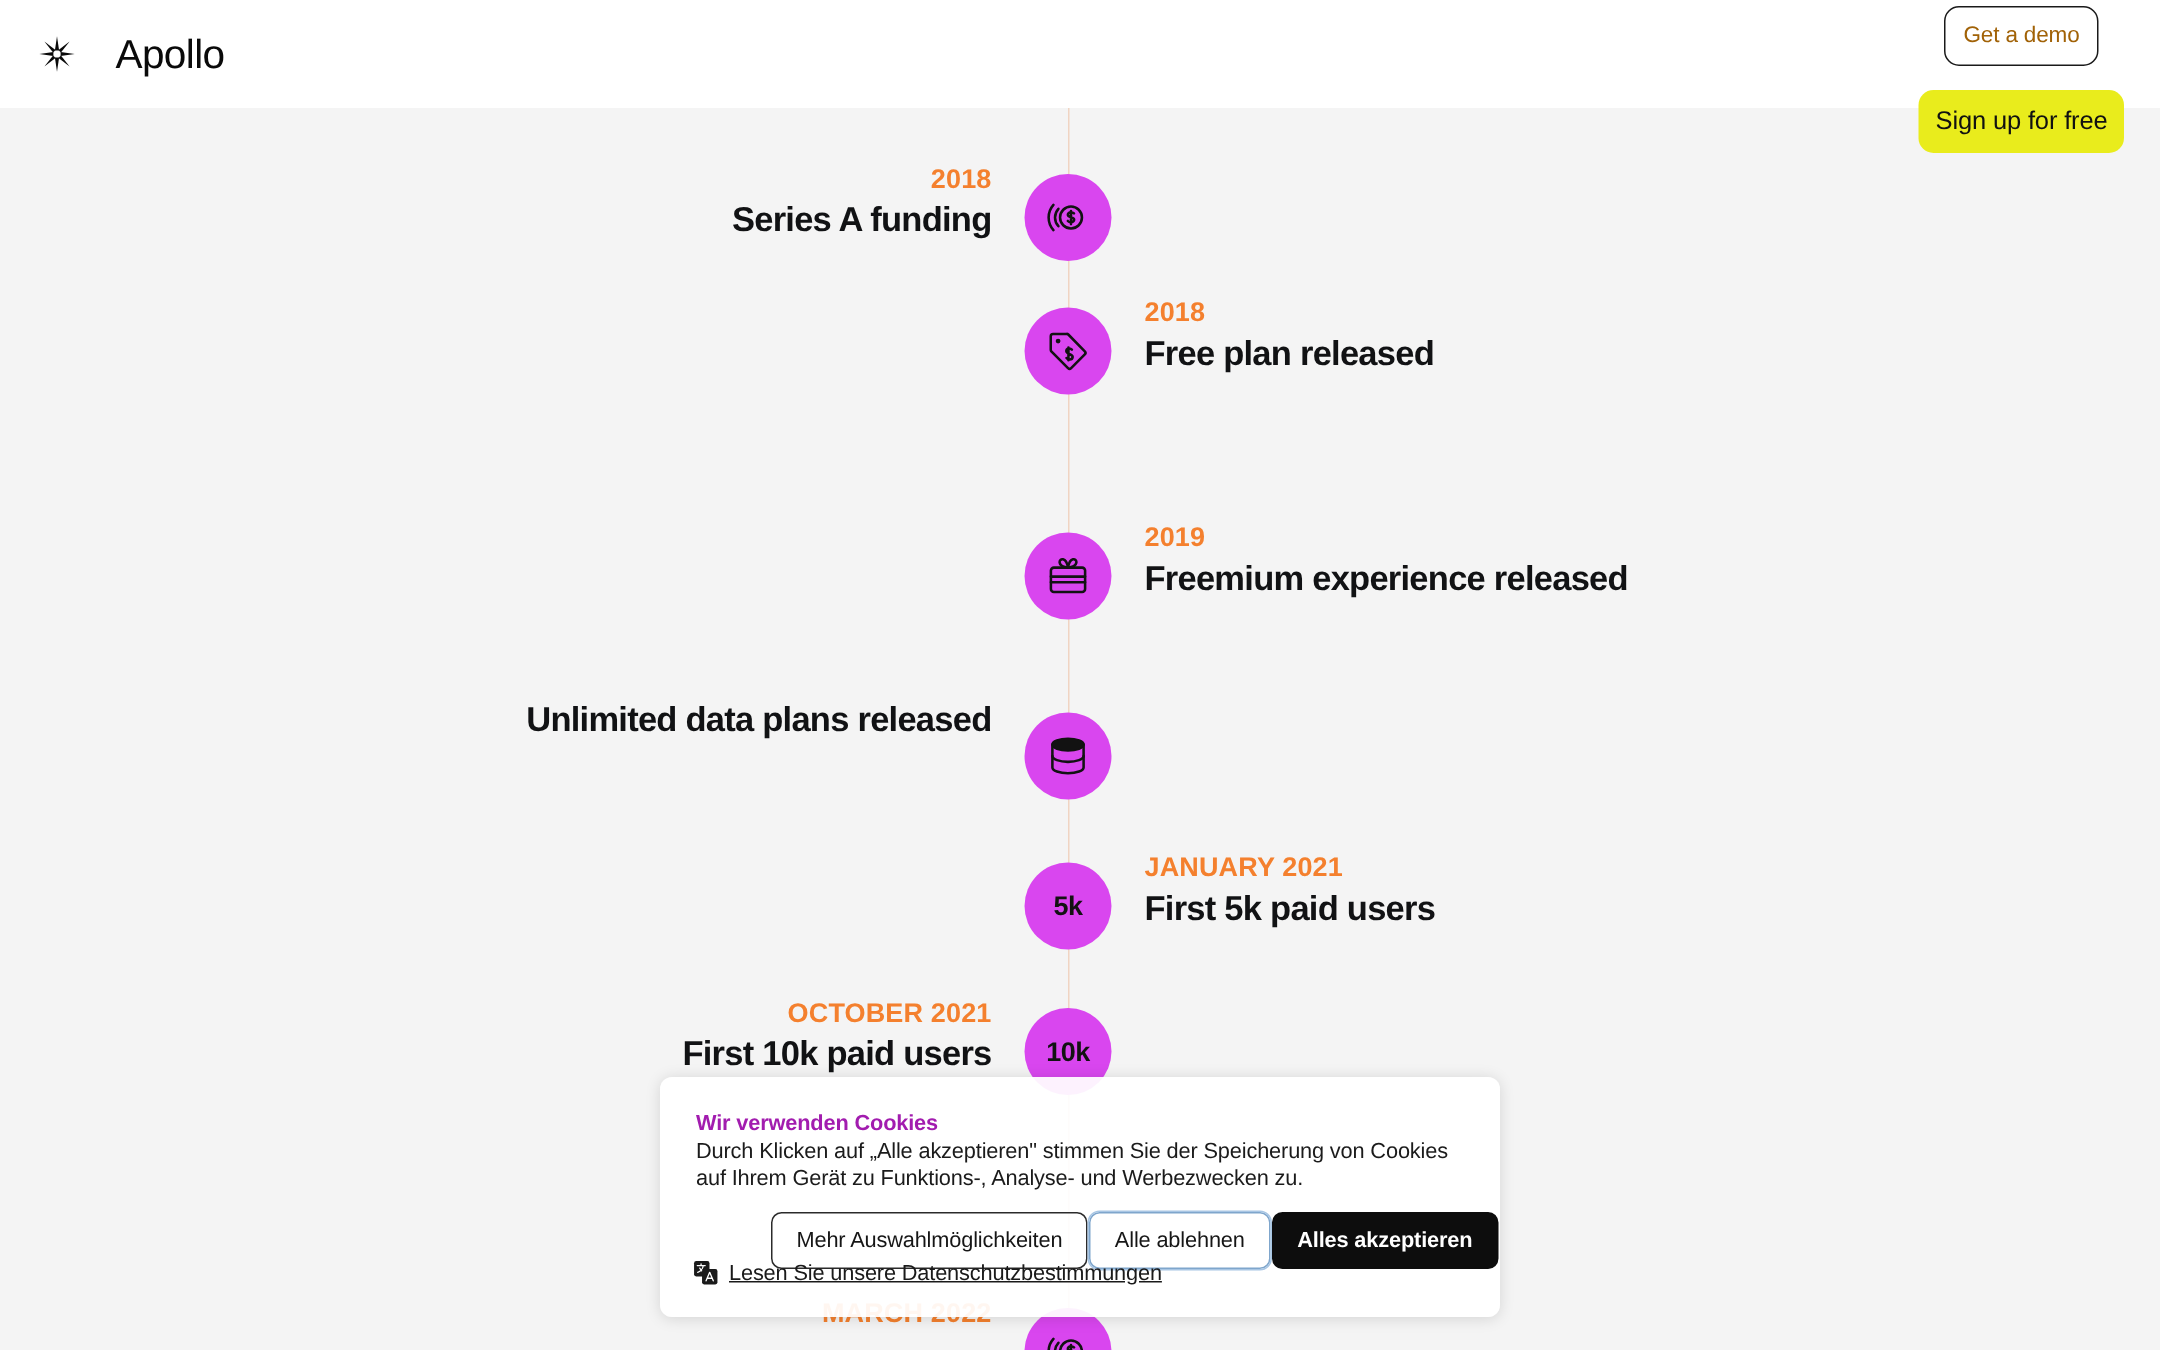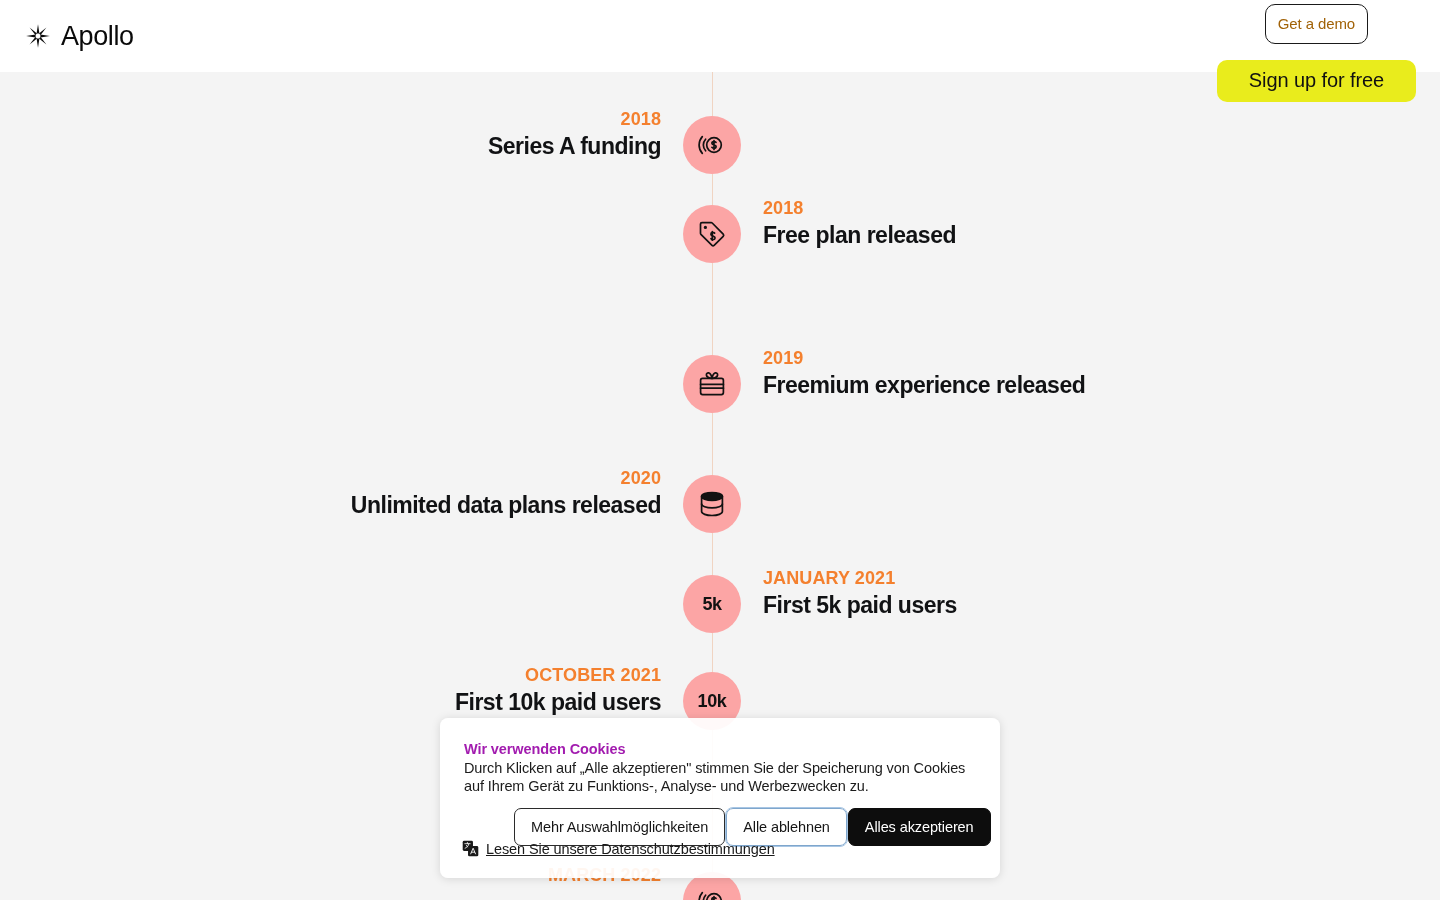--- a/index.html
+++ b/index.html
@@ -14,21 +14,21 @@
 
   
   .header {
     position: absolute; top: 0; left: 0;
     width: 1440px; height: 72px;
     background: #ffffff;
     display: flex; align-items: center;
     z-index: 30;
   }
   .brand {
-    display: flex; align-items: center; gap: 9px;
+    display: flex; align-items: center; gap: 25px;
     margin-left: 24px;
     cursor: pointer;
     text-align: center;
   }
   .brand-mark { width: 28px; height: 28px; display: block; }
   .brand-name {
     font-size: 27px; font-weight: 400; color: #0a0a0a;
     letter-spacing: -0.4px; line-height: 1;
   }
   .nav {
@@ -48,44 +48,44 @@
     padding: 0 4px; letter-spacing: -0.1px;
   }
   .btn-demo {
     height: 40px; padding: 0 12px;
     border: 1px solid #1a1a1a; border-radius: 10px;
     background: #fff; color: #a16207;
     font-size: 15px; font-family: inherit; letter-spacing: -0.1px;
     display: flex; align-items: center; cursor: pointer;
   }
   .btn-signup {
-    height: 42px; padding: 0 32px;
+    height: 42px; padding: 0 11px;
     border: none; border-radius: 10px;
     background: #e9ec1c; color: #111;
-    font-size: 20px; font-family: inherit; letter-spacing: -0.1px;
+    font-size: 17px; font-family: inherit; letter-spacing: -0.1px;
     display: flex; align-items: center; cursor: pointer;
   }
 
   
   .page {
     position: absolute; top: 72px; left: 0;
     width: 1440px; height: 828px;
     background: #f4f4f4;
     overflow: hidden;
   }
   .tl-line {
     position: absolute; left: 712px; top: 0;
     width: 1.4px; height: 828px;
     background: #f0d4c2;
   }
   .tl-item { position: absolute; height: 58px; }
   .tl-node {
     position: absolute; left: 683px; top: 0;
     width: 58px; height: 58px; border-radius: 50%;
-    background: #fca5a5;
+    background: #d946ef;
     display: flex; align-items: center; justify-content: center;
     z-index: 3;
   }
   .tl-node svg { display: block; }
   .tl-node .nodetext {
     font-size: 18px; font-weight: 700; color: #121212;
     letter-spacing: -0.4px;
   }
   .tl-text { position: absolute; top: -10px; }
   .tl-text.left  { right: 779px; text-align: right; }
@@ -133,21 +133,21 @@
   }
   .ck-more {
     background: transparent; border: 1.4px solid #2b2b2b; color: #161616;
   }
   .ck-reject {
     background: transparent; border: 1.4px solid #7fa6cc; color: #161616;
     outline: 1.5px solid #a8c6e4; outline-offset: 0px;
   }
   .ck-accept {
     background: #0d0d0d; border: 1.4px solid #0d0d0d; color: #ffffff;
-    font-weight: 400;
+    font-weight: 700;
   }
   .cookie-foot {
     position: absolute; left: 462px; top: 840px;
     display: flex; align-items: center; gap: 7px;
     z-index: 23;
   }
   .translate-icon { width: 17px; height: 17px; display: block; }
   .cookie-link {
     font-size: 14.5px; color: #1a1a1a; text-decoration: underline;
     letter-spacing: -0.1px; cursor: pointer;
@@ -228,21 +228,20 @@
       <div class="tl-item" style="top: 403px; left: 0px; width: 1440px;">
         <div class="tl-node">
           <svg width="30" height="30" viewBox="0 0 30 30">
             <ellipse cx="15" cy="7.4" rx="10.4" ry="3.9" fill="none" stroke="#121212" stroke-width="1.7" stroke-linecap="round" stroke-linejoin="round"></ellipse>
             <path d="M4.6 7.4v15.2c0 2.2 4.7 3.9 10.4 3.9s10.4-1.7 10.4-3.9V7.4" fill="none" stroke="#121212" stroke-width="1.7" stroke-linecap="round" stroke-linejoin="round"></path>
             <path d="M4.6 15c0 2.2 4.7 3.9 10.4 3.9s10.4-1.7 10.4-3.9" fill="none" stroke="#121212" stroke-width="1.7" stroke-linecap="round" stroke-linejoin="round"></path>
             <ellipse cx="15" cy="7.4" rx="10.4" ry="3.9" fill="#121212" stroke="none"></ellipse>
           </svg>
         </div>
         <div class="tl-text left">
-          <div class="tl-year">2020</div>
           <div class="tl-label">Unlimited data plans released</div>
         </div>
       </div>
       <div class="tl-item" style="top: 503px; left: 0px; width: 1440px;">
         <div class="tl-node">
           <span class="nodetext">5k</span>
         </div>
         <div class="tl-text right">
           <div class="tl-year">JANUARY 2021</div>
           <div class="tl-label">First 5k paid users</div>

